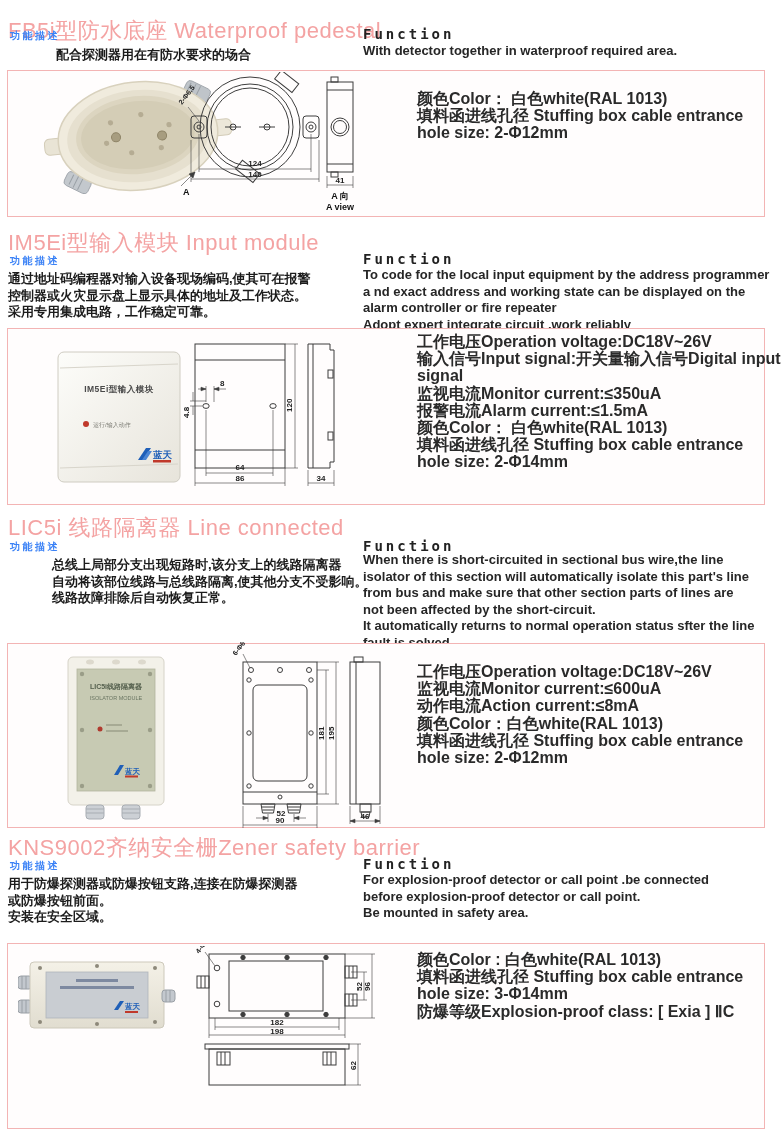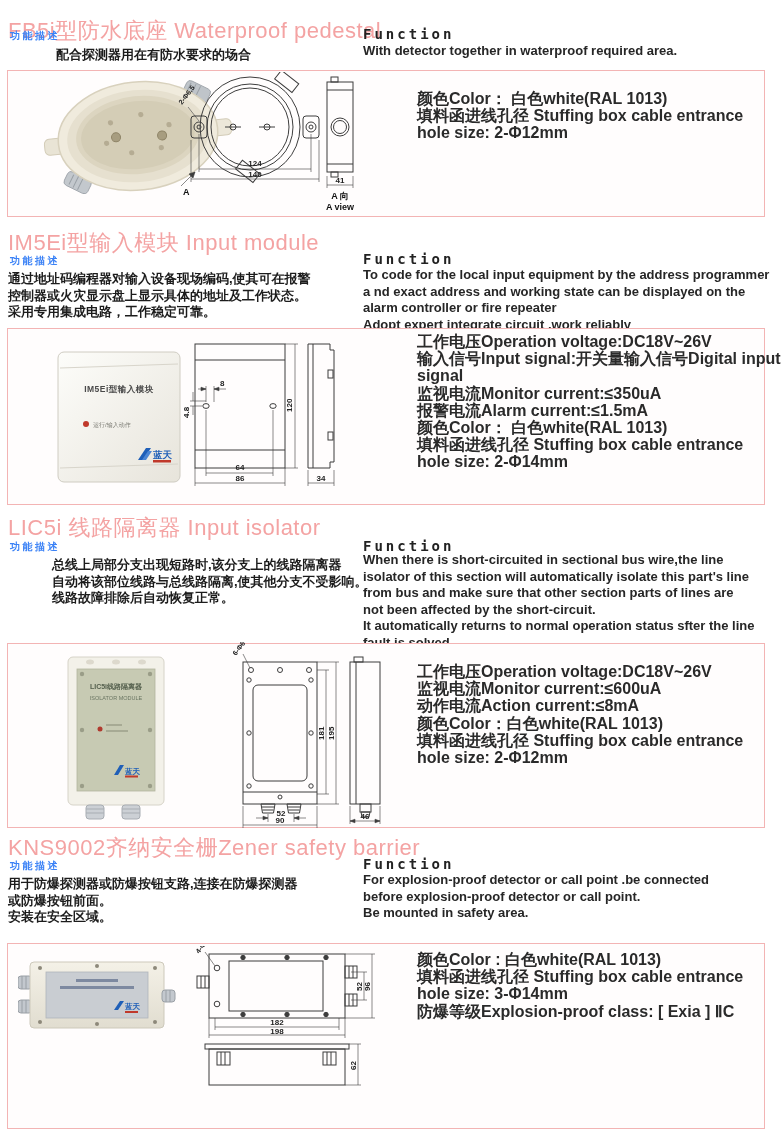--- a/index.html
+++ b/index.html
@@ -200,21 +200,21 @@
   </svg>
 
   <div class="spec-text" style="top:333px;">工作电压Operation voltage:DC18V~26V
 输入信号Input signal:开关量输入信号Digital input signal
 监视电流Monitor current:≤350uA
 报警电流Alarm current:≤1.5mA
 颜色Color： 白色white(RAL 1013)
 填料函进线孔径 Stuffing box cable entrance
 hole size: 2-Φ14mm</div>
 
-  <div class="sec-title" style="top:513px;">LIC5i 线路隔离器 Input isolator</div>
+  <div class="sec-title" style="top:513px;">LIC5i 线路隔离器 Line connected</div>
   <div class="h-desc" style="top:540px;">功能描述</div>
   <div class="desc-text" style="top:557px;margin-left:44px;">总线上局部分支出现短路时,该分支上的线路隔离器
 自动将该部位线路与总线路隔离,使其他分支不受影响。
 线路故障排除后自动恢复正常。</div>
   <div class="func-head" style="top:538px;">Function</div>
   <div class="func-text" style="top:552px;">When there is short-circuited in sectional bus wire,the line
 isolator of this section will automatically isolate this part's line
 from bus and make sure that other section parts of lines are
 not been affected by the short-circuit.
 It automatically returns to normal operation status sfter the line

